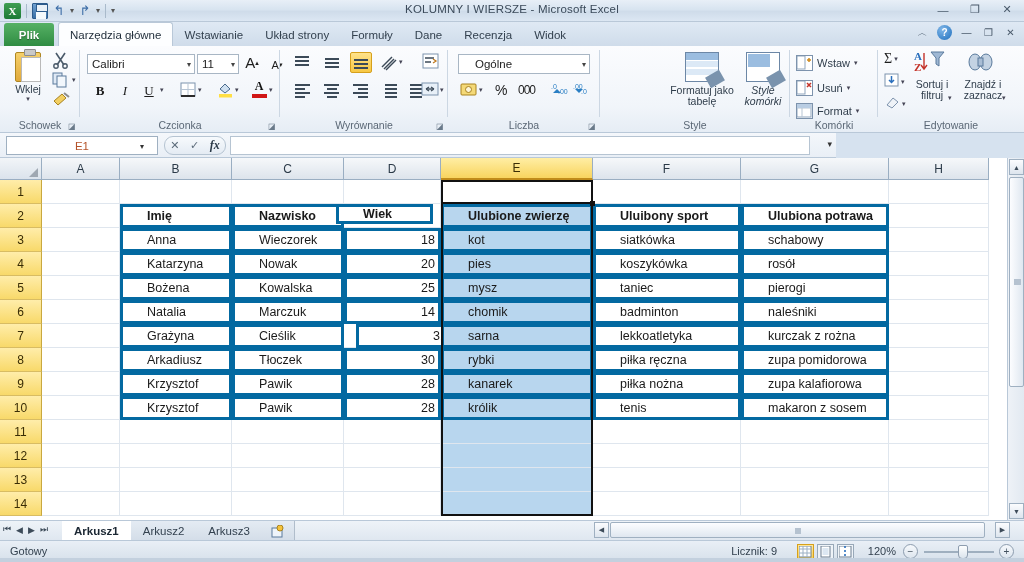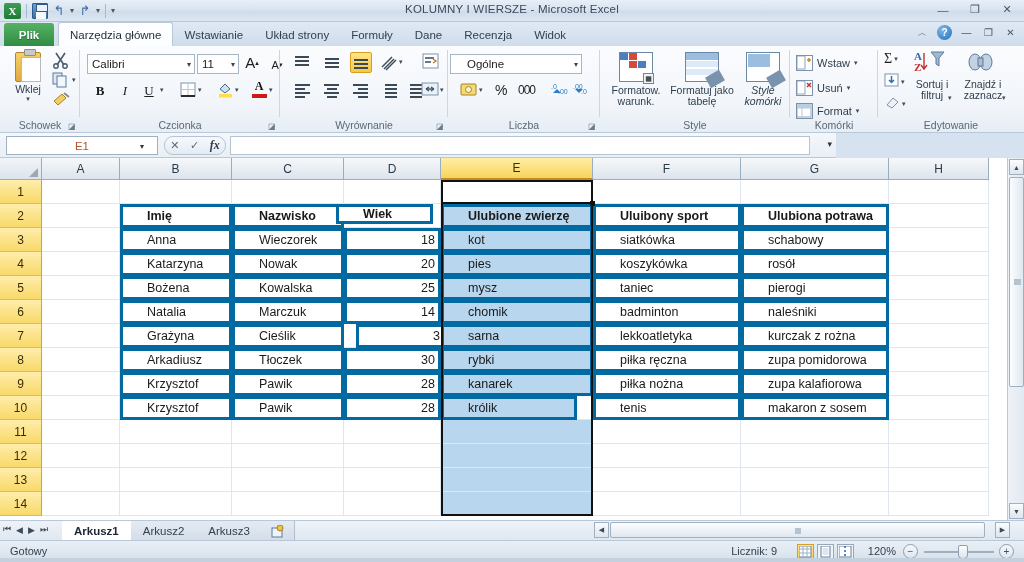--- a/index.html
+++ b/index.html
@@ -411,21 +411,21 @@
           </svg>
       </div>
       <div style="position:absolute;left:160px;top:40px;font-size:7px;color:#445;">▾</div>
 
       <div class="glabel">Wyrównanie</div>
       <div class="dlg">◪</div>
       <div class="gdiv"></div>
     </div>
 
     <div class="grp" style="left:448px;width:152px;">
-      <div class="numbox" style="left:2px;top:8px;width:132px;padding-left:16px;">
+      <div class="numbox" style="left:10px;top:8px;width:132px;padding-left:16px;">
         <span>Ogólne</span>
         <span class="fbcaret">▾</span>
       </div>
       <div style="position:absolute;left:12px;top:35px;width:18px;height:17px;">
         <svg width="18" height="17" viewBox="0 0 18 17">
             <rect x="1" y="3" width="15" height="11" rx="1" fill="#f4d978" stroke="#a8821f"></rect>
             <circle cx="8.5" cy="8.5" r="3" fill="#fdf5d8" stroke="#a8821f"></circle>
           </svg>
       </div>
       <div style="position:absolute;left:31px;top:40px;font-size:7px;color:#445;">▾</div>
@@ -444,30 +444,20 @@
             <text x="8" y="13" font-size="7" fill="#2a7fc4">.0</text>
             <path d="M2 8 l4 4 4-4" fill="#2a7fc4"></path>
           </svg>
       </div>
       <div class="glabel">Liczba</div>
       <div class="dlg">◪</div>
       <div class="gdiv"></div>
     </div>
 
     <div class="grp" style="left:600px;width:190px;">
-      <div class="bigbtn" style="left:3px;top:2px;width:66px;">
-        <div class="stgrid">
-          <div class="cellbit" style="left:0;top:0;background:#4d7fc0;"></div>
-          <div class="cellbit" style="left:9px;top:0;background:#d64a3c;"></div>
-          <div class="cellbit" style="left:18px;top:8px;background:#4d7fc0;"></div>
-          <div class="cellbit" style="left:9px;top:8px;background:#d64a3c;"></div>
-          <div style="position:absolute;right:-2px;bottom:-3px;width:11px;height:11px;background:#eef3f8;border:1px solid #6c87a6;font-size:7px;text-align:center;line-height:10px;">▦</div>
-        </div>
-        <div class="btn-lbl" style="margin-top:3px;width:66px;">Formatow. warunk.</div>
-      </div>
       <div class="bigbtn" style="left:67px;top:2px;width:70px;">
         <div class="stgrid">
           <div style="position:absolute;left:0;top:0;right:0;height:7px;background:#9bbde0;"></div>
           <div style="position:absolute;left:0;top:8px;right:0;height:6px;background:#dce9f6;"></div>
           <div style="position:absolute;left:0;top:16px;right:0;height:6px;background:#dce9f6;"></div>
           <div style="position:absolute;right:-5px;bottom:-4px;width:16px;height:12px;transform:rotate(-30deg);background:#7a93ad;"></div>
         </div>
         <div class="btn-lbl" style="margin-top:3px;width:70px;">Formatuj jako tabelę</div>
       </div>
       <div class="bigbtn" style="left:135px;top:2px;width:56px;">
@@ -764,21 +754,21 @@
         <div class="cell bord" style="left: 741px; top: 190px; width: 148px; height: 24px; z-index: 2;">zupa pomidorowa</div>
         <div class="cell bord" style="left: 120px; top: 214px; width: 112px; height: 24px; z-index: 2;">Krzysztof</div>
         <div class="cell bord" style="left: 232px; top: 214px; width: 112px; height: 24px; z-index: 2;">Pawik</div>
         <div class="cell bord rt" style="left: 344px; top: 214px; width: 97px; height: 24px; z-index: 2;">28</div>
         <div class="cell bord selfill" style="left: 441px; top: 214px; width: 152px; height: 24px; z-index: 2;">kanarek</div>
         <div class="cell bord" style="left: 593px; top: 214px; width: 148px; height: 24px; z-index: 2;">piłka nożna</div>
         <div class="cell bord" style="left: 741px; top: 214px; width: 148px; height: 24px; z-index: 2;">zupa kalafiorowa</div>
         <div class="cell bord" style="left: 120px; top: 238px; width: 112px; height: 24px; z-index: 2;">Krzysztof</div>
         <div class="cell bord" style="left: 232px; top: 238px; width: 112px; height: 24px; z-index: 2;">Pawik</div>
         <div class="cell bord rt" style="left: 344px; top: 238px; width: 97px; height: 24px; z-index: 2;">28</div>
-        <div class="cell bord selfill" style="left: 441px; top: 238px; width: 136px; height: 24px; z-index: 2;">królik</div>
+        <div class="cell bord selfill" style="left: 441px; top: 238px; width: 152px; height: 24px; z-index: 2;">królik</div>
         <div class="cell bord" style="left: 593px; top: 238px; width: 148px; height: 24px; z-index: 2;">tenis</div>
         <div class="cell bord" style="left: 741px; top: 238px; width: 148px; height: 24px; z-index: 2;">makaron z sosem</div>
         <div class="cell selfill" style="left: 441px; top: 262px; width: 152px; height: 24px; z-index: 3;"></div>
         <div class="cell selfill" style="left: 441px; top: 286px; width: 152px; height: 24px; z-index: 3;"></div>
         <div class="cell selfill" style="left: 441px; top: 310px; width: 152px; height: 24px; z-index: 3;"></div>
         <div class="cell selfill" style="left: 441px; top: 334px; width: 152px; height: 24px; z-index: 3;"></div>
         <div class="activecell" style="left: 441px; top: 22px; width: 152px; height: 24px;"></div>
         <div class="selband" style="left: 441px; top: 46px; width: 152px; height: 312px;"></div>
         <div class="selhandle" style="left: 590px; top: 43px;"></div>
       </div>

